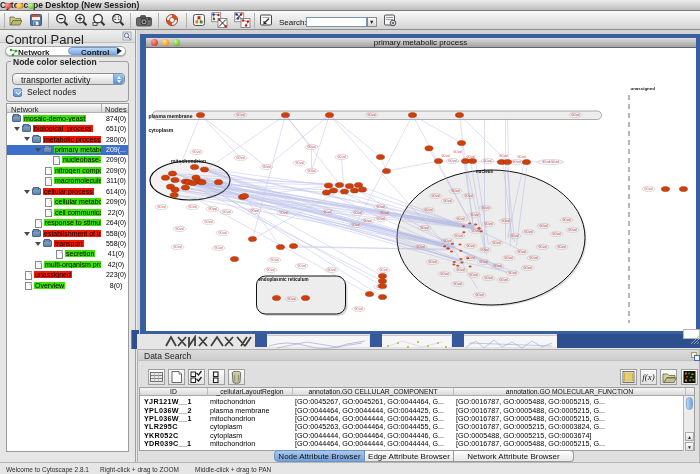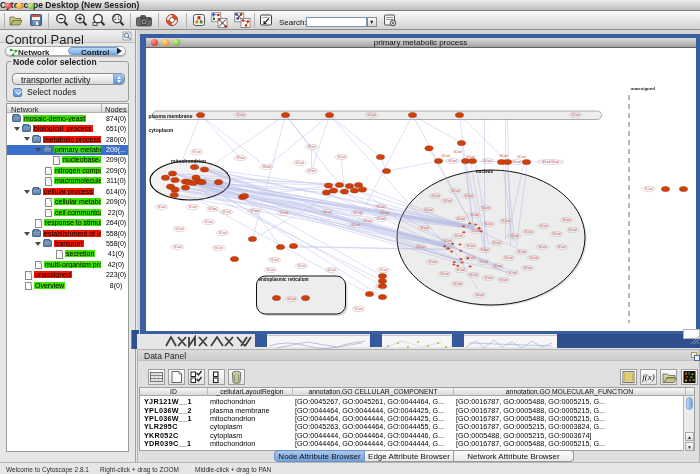--- a/index.html
+++ b/index.html
@@ -690,21 +690,21 @@
             <ellipse cx="307.9" cy="216.6" rx="1.6" ry="1"></ellipse>
             <ellipse cx="321.8" cy="210.3" rx="1.6" ry="1"></ellipse>
             <ellipse cx="316.0" cy="214.5" rx="1.6" ry="1"></ellipse>
             <ellipse cx="311.8" cy="217.7" rx="1.6" ry="1"></ellipse>
             <ellipse cx="315.0" cy="211.1" rx="1.6" ry="1"></ellipse>
           </g>
         </svg>
       </div>
       <div id="dp">
         <div id="dp-title">
-          <span>Data Panel</span>
+          <span>Data Search</span>
           <svg class="abs" style="left:553px;top:2px" width="9" height="9" viewBox="0 0 9 9">
             <rect x="0.5" y="0.5" width="5" height="5" fill="#f6f2e2" stroke="#b09a50" stroke-width="1" transform="rotate(0 3 3)"></rect>
             <rect x="3.5" y="3.5" width="5" height="5" fill="#eef2fa" stroke="#4a6ab0" stroke-width="1"></rect>
           </svg>
         </div>
         <div class="dbtn" style="left:10px;width:17px"><svg width="15" height="14" viewBox="0 0 15 14">
             <rect x="1.5" y="2.5" width="12" height="9" fill="#e8e8e8" stroke="#555" stroke-width="0.8"></rect>
             <line x1="1.5" y1="5.5" x2="13.5" y2="5.5" stroke="#555" stroke-width="0.7"></line>
             <line x1="1.5" y1="8.5" x2="13.5" y2="8.5" stroke="#555" stroke-width="0.7"></line>
             <line x1="5.5" y1="2.5" x2="5.5" y2="11.5" stroke="#aaa" stroke-width="0.7"></line>

